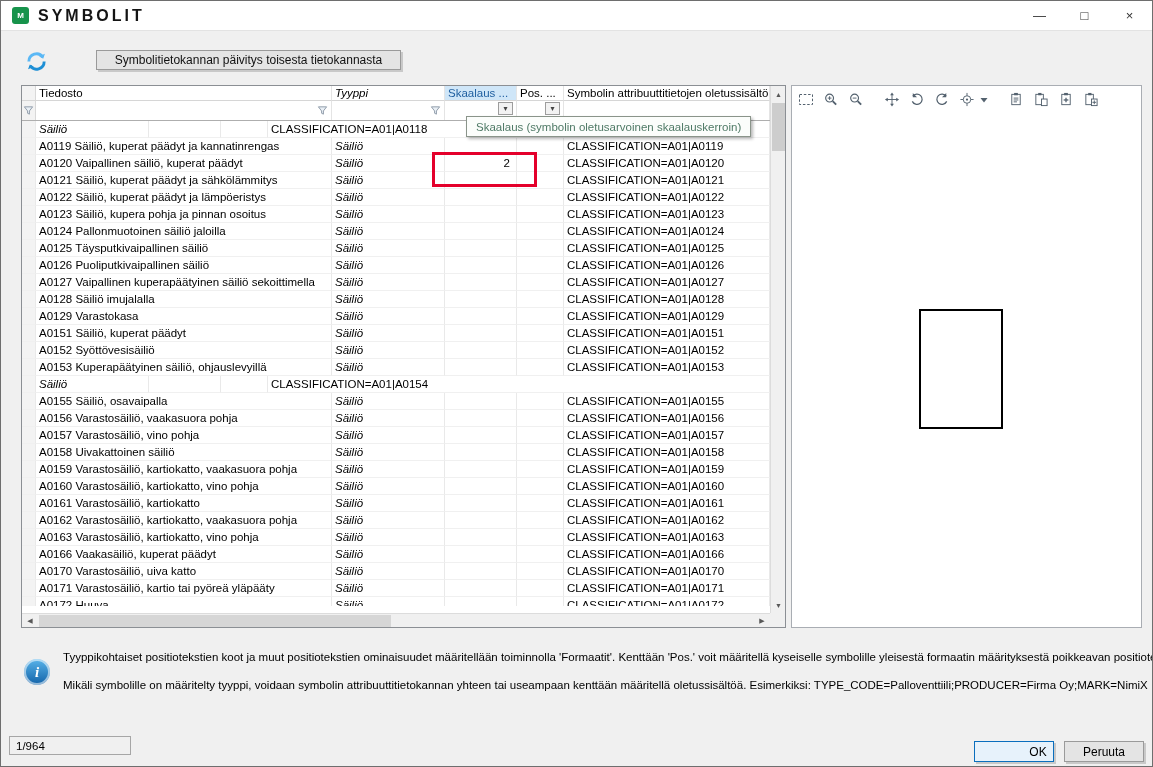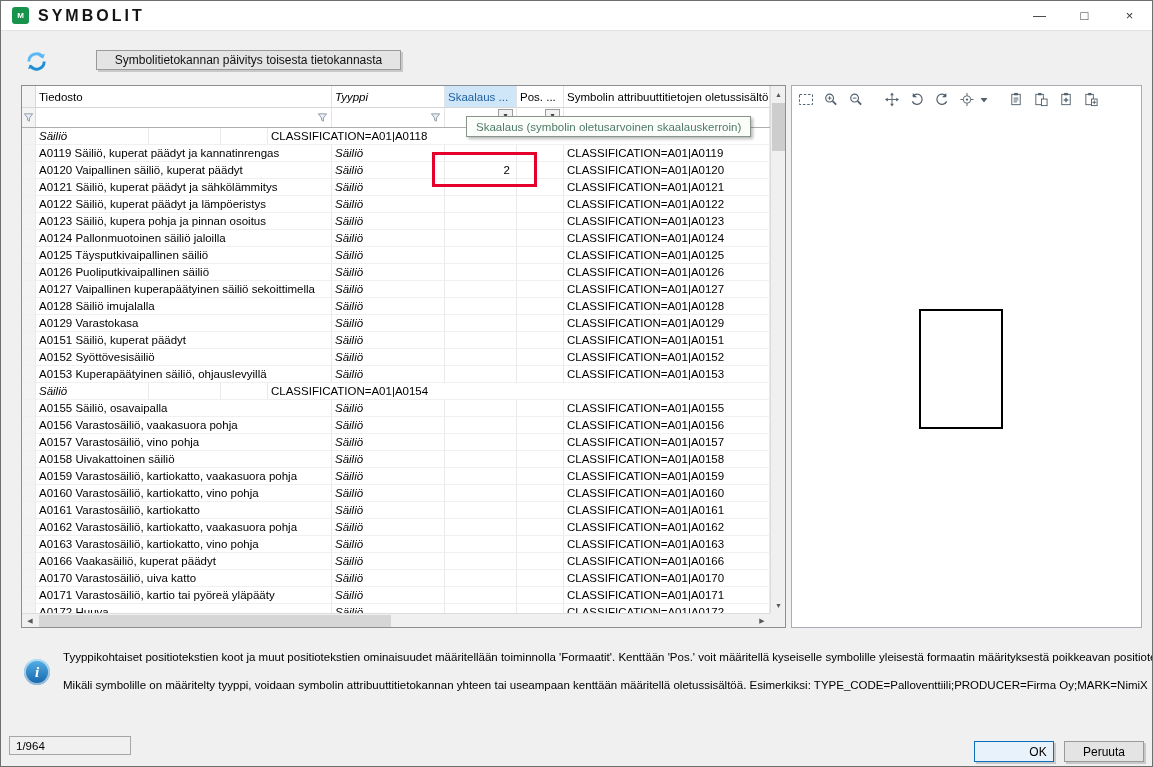--- a/index.html
+++ b/index.html
@@ -14,21 +14,21 @@
   .win-controls { margin-left:auto; display:flex; height:100%; }
   .win-btn { width:45px; height:100%; display:flex; align-items:center; justify-content:center; font-size:13px; color:#333; cursor:default; }
 
   
   .sync-icon { position:absolute; left:24px; top:49px; width:23px; height:23px; }
   .update-btn { position:absolute; left:95px; top:49px; width:305px; height:20px; background:#e4e4e4; border:1px solid #9a9a9a; box-shadow:2px 2px 0 #c9c9c9; font-size:12px; color:#111; display:flex; align-items:center; justify-content:center; }
 
   
   .table { position:absolute; left:20px; top:84px; width:765px; height:543px; background:#fff; border:1px solid #8b8f94; }
   .tgrid { position:absolute; left:0; top:0; width:748px; height:527px; overflow:hidden; }
-  .thead { display:flex; height:22px; background:#fff; }
+  .thead { display:flex; height:15px; background:#fff; }
   .hcell { font-size:11.5px; color:#000; display:flex; align-items:center; padding:0 3px; border-right:1px solid #e4e4e4; border-bottom:1px solid #d6d6d6; white-space:nowrap; overflow:hidden; }
   .hcell.sel { background:#cfe6f8; color:#1f5fa0; }
   .tfilter { display:flex; height:20px; border-bottom:1px solid #aeaeae; }
   .fcell { display:flex; align-items:center; border-right:1px solid #e4e4e4; padding:0 3px; }
   .fcell.right { justify-content:flex-end; }
   .rowhead { width:14px; background:#f3f3f3; border-right:1px solid #d8d8d8; }
   .c-file { width:296px; }
   .c-type { width:113px;font-style:italic; }
   .c-scale { width:72px; }
   .c-pos { width:47px; }

